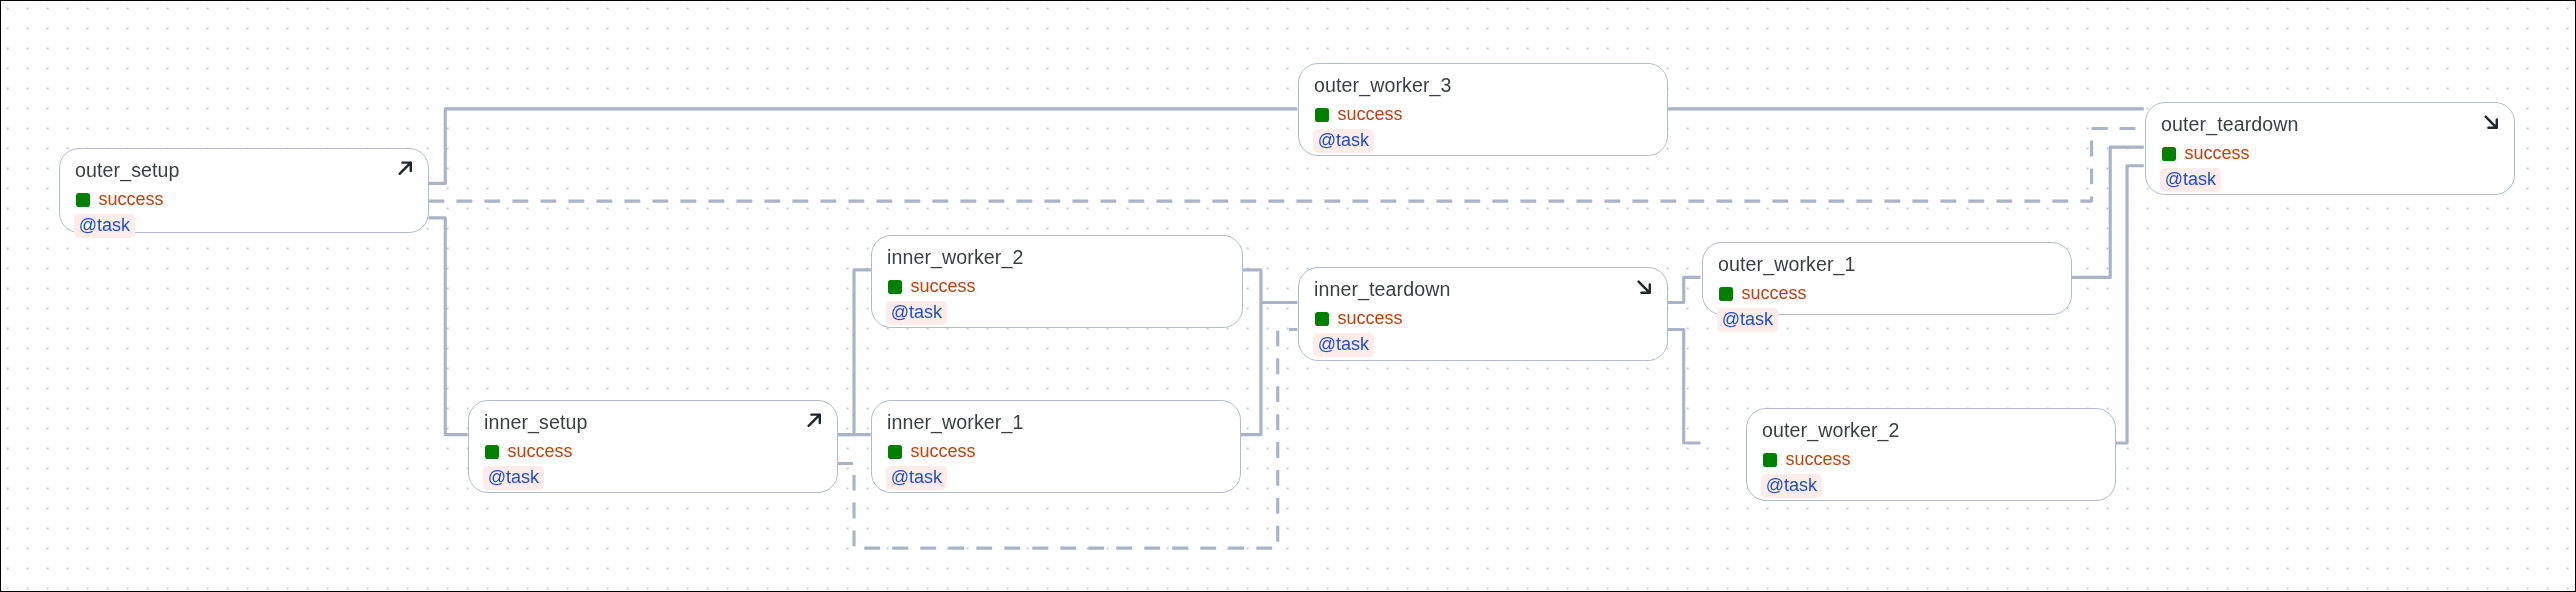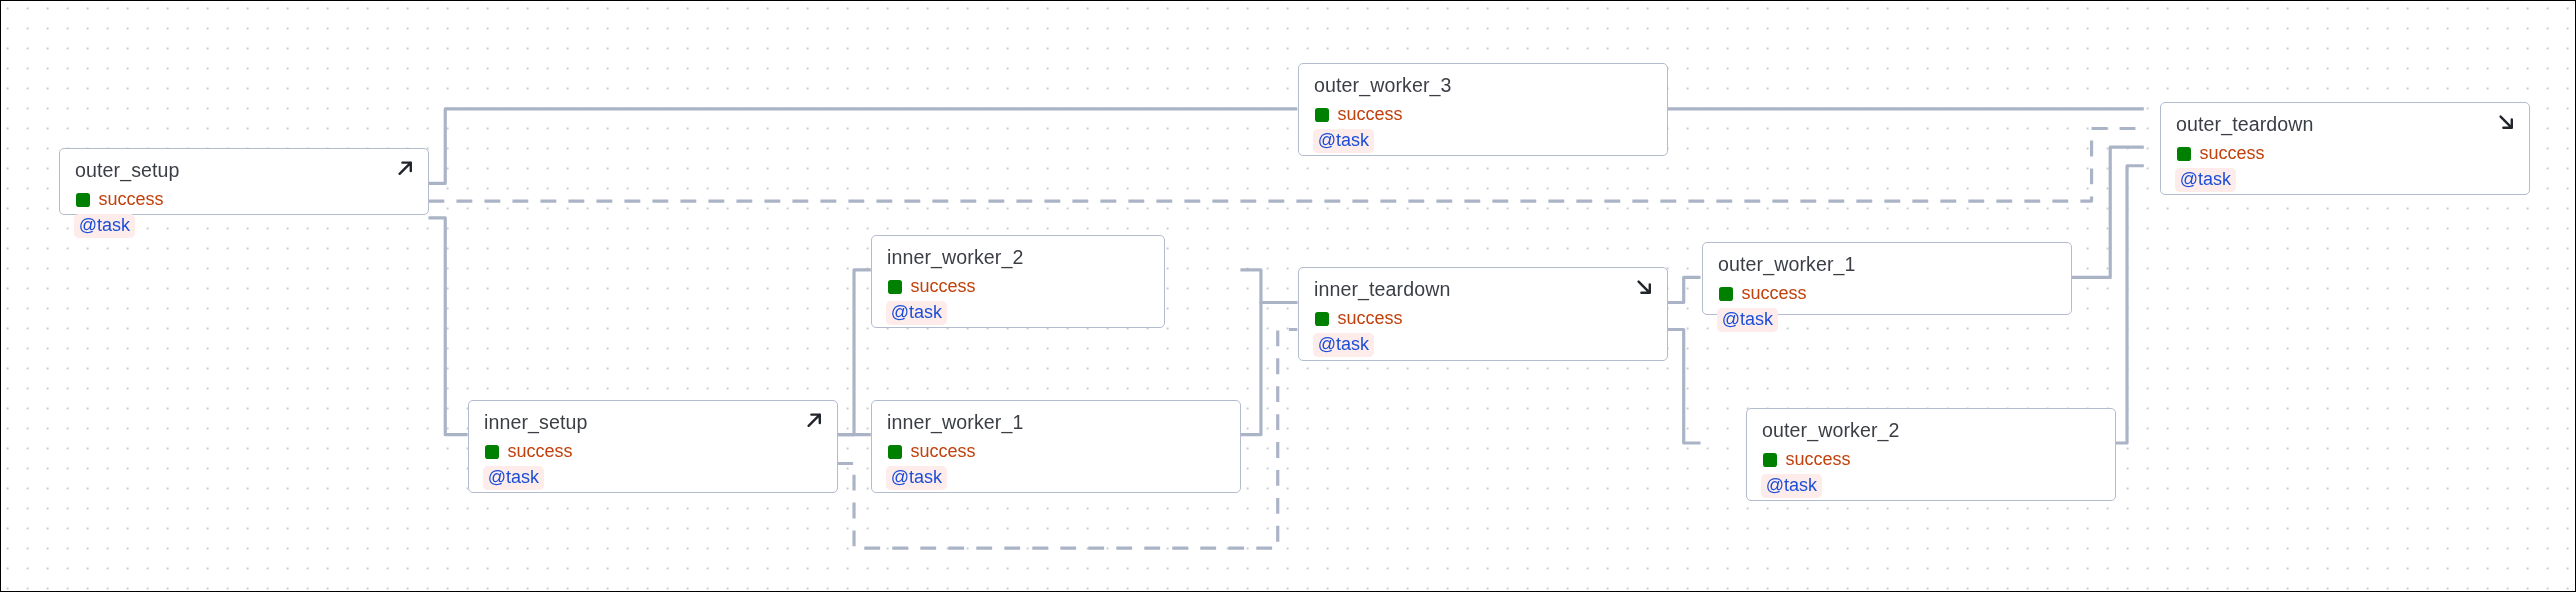--- a/index.html
+++ b/index.html
@@ -32,21 +32,21 @@
     width: 100%;
     height: 100%;
     overflow: visible;
     pointer-events: none;
   }
   .node {
     position: absolute;
     box-sizing: border-box;
     background: #ffffff;
     border: 1.5px solid #b3bcce;
-    border-radius: 5px;
+    border-radius: 20px;
     padding: 0;
     z-index: 5;
   }
   .node-title {
     position: absolute;
     left: 15px;
     top: 10.3px;
     font-size: 19.6px;
     color: #3b3f45;
     letter-spacing: 0.1px;
@@ -125,55 +125,55 @@
       <path d="M 896,497 L 914,497 L 914,588 L 1368,588 L 1368,353 L 1389,353" class="edge-dashed"></path>
       <path d="M 1328,289 L 1350,289 L 1350,324 L 1389,324" class="edge-solid"></path>
       <path d="M 1328,466 L 1350,466 L 1350,324 L 1389,324" class="edge-solid"></path>
       <path d="M 1785,324 L 1803,324 L 1803,297 L 1821,297" class="edge-solid"></path>
       <path d="M 1785,353 L 1803,353 L 1803,475 L 1821,475" class="edge-solid"></path>
       <path d="M 2217,297 L 2260,297 L 2260,157 L 2296,157" class="edge-solid"></path>
       <path d="M 2217,475 L 2278,475 L 2278,177 L 2296,177" class="edge-solid"></path>
     </svg>
 
   <div id="node-layer">
-      <div class="node" style="left: 58px; top: 147px; width: 370px; height: 67px;">
+      <div class="node" style="left: 58px; top: 147px; width: 370px; height: 85px;">
         <div class="node-title">outer_setup</div>
         <span class="node-corner-icon">
           <svg width="22.4" height="22.4" viewBox="0 0 24 24" fill="none" stroke="currentColor" stroke-width="2.6" stroke-linecap="round" stroke-linejoin="round">
             <path d="M6 18 L18 6 M9 6 L18 6 L18 15"></path>
           </svg>
         </span>
         <div class="node-status">
           <span class="status-swatch" style="background: rgb(0, 128, 0);"></span>
           <span class="status-label">success</span>
         </div>
         <div class="node-tag">@task</div>
       </div>
       <div class="node" style="left: 1297px; top: 62px; width: 370px; height: 93px;">
         <div class="node-title">outer_worker_3</div>
         <div class="node-status">
           <span class="status-swatch" style="background: rgb(0, 128, 0);"></span>
           <span class="status-label">success</span>
         </div>
         <div class="node-tag">@task</div>
       </div>
-      <div class="node" style="left: 2144px; top: 101px; width: 370px; height: 93px; margin-left: 15px;">
+      <div class="node" style="left: 2144px; top: 101px; width: 370px; height: 93px;">
         <div class="node-title">outer_teardown</div>
         <span class="node-corner-icon">
           <svg width="22.4" height="22.4" viewBox="0 0 24 24" fill="none" stroke="currentColor" stroke-width="2.6" stroke-linecap="round" stroke-linejoin="round">
             <path d="M6 6 L18 18 M18 9 L18 18 L9 18"></path>
           </svg>
         </span>
         <div class="node-status">
           <span class="status-swatch" style="background: rgb(0, 128, 0);"></span>
           <span class="status-label">success</span>
         </div>
         <div class="node-tag">@task</div>
       </div>
-      <div class="node" style="left: 870px; top: 234px; width: 294px; height: 93px;">
+      <div class="node" style="left: 870px; top: 234px; width: 372px; height: 93px;">
         <div class="node-title">inner_worker_2</div>
         <div class="node-status">
           <span class="status-swatch" style="background: rgb(0, 128, 0);"></span>
           <span class="status-label">success</span>
         </div>
         <div class="node-tag">@task</div>
       </div>
       <div class="node" style="left: 467px; top: 399px; width: 370px; height: 93px;">
         <div class="node-title">inner_setup</div>
         <span class="node-corner-icon">

